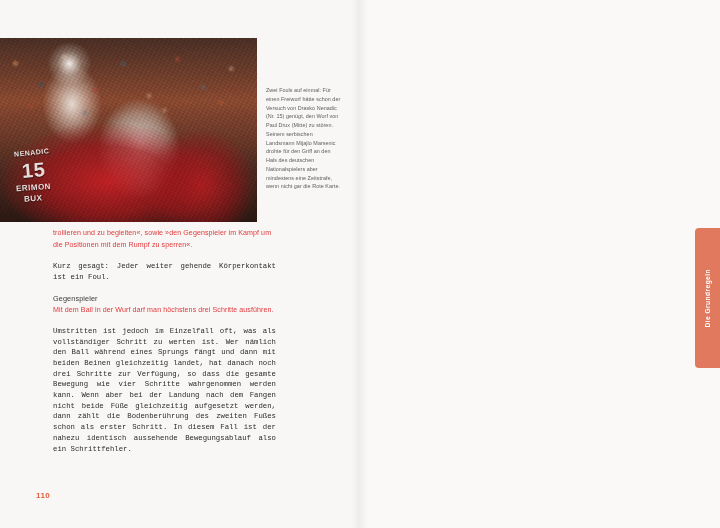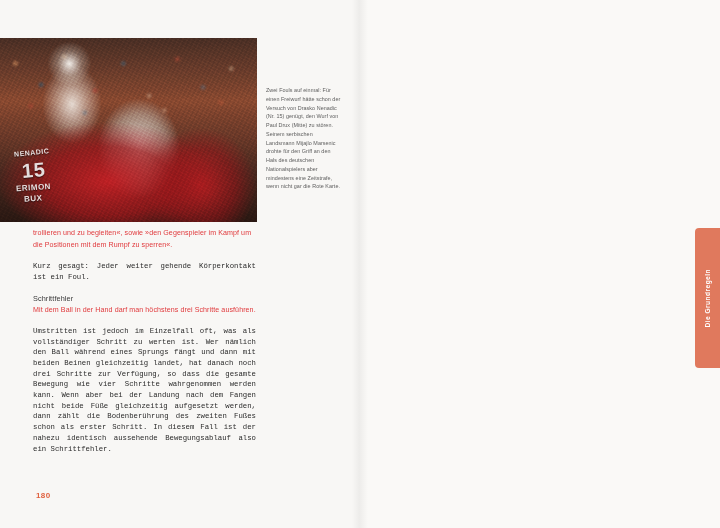--- a/index.html
+++ b/index.html
@@ -111,20 +111,21 @@
     color: #5d5d5d;
     letter-spacing: 0.05px;
   }
 
   
   .col {
     position: absolute;
     font-size: 7.3px;
     line-height: 1.465;
     color: #2b2b2b;
+    margin-left: 20px;
   }
   .col-left  { left: 33px;  top: 228px; width: 223px; }
 
   p {
     margin: 0 0 7px 0;
     text-align: justify;
     hyphens: none;
     font-family: Liberation Mono, monospace;
   }
   p:last-child { margin-bottom: 0; }
@@ -204,29 +205,29 @@
 
     <div class="caption">Zwei Fouls auf einmal: Für einen Freiwurf hätte schon der Versuch von Drasko Nenadic (Nr. 15) genügt, den Wurf von Paul Drux (Mitte) zu stören. Seinem serbischen Landsmann Mijajlo Marsenic drohte für den Griff an den Hals des deutschen Nationalspielers aber mindestens eine Zeitstrafe, wenn nicht gar die Rote Karte.</div>
 
     <div class="col col-left">
       <div class="rule-box lead">trollieren und zu begleiten«, sowie »den Gegenspieler im Kampf um die Positionen mit dem Rumpf zu sperren«.</div>
 
       <p>Kurz gesagt: Jeder weiter gehende Körperkontakt ist ein Foul.</p>
 
       <div class="spacer-sm"></div>
 
-      <div class="subhead">Schrittfehler</div>
-
-
-      <div class="rule-box">Mit dem Ball in der Hand darf man höchstens drei Schritte ausführen.</div>
+      <div class="subhead">Gegenspieler</div>
+
+
+      <div class="rule-box">Mit dem Ball in der Wurf darf man höchstens drei Schritte ausführen.</div>
 
       <p>Umstritten ist jedoch im Einzelfall oft, was als vollständiger Schritt zu werten ist. Wer nämlich den Ball während eines Sprungs fängt und dann mit beiden Beinen gleichzeitig landet, hat danach noch drei Schritte zur Verfügung, so dass die gesamte Bewegung wie vier Schritte wahrgenommen werden kann. Wenn aber bei der Landung nach dem Fangen nicht beide Füße gleichzeitig aufgesetzt werden, dann zählt die Bodenberührung des zweiten Fußes schon als erster Schritt. In diesem Fall ist der nahezu identisch aussehende Bewegungsablauf also ein Schrittfehler.</p>
     </div>
 
-    <div class="folio folio-left">180</div>
+    <div class="folio folio-left">110</div>
   </div>
 
   <div class="page page-right">
 
     
 
     
   </div>
 
   <div class="gutter"></div>

